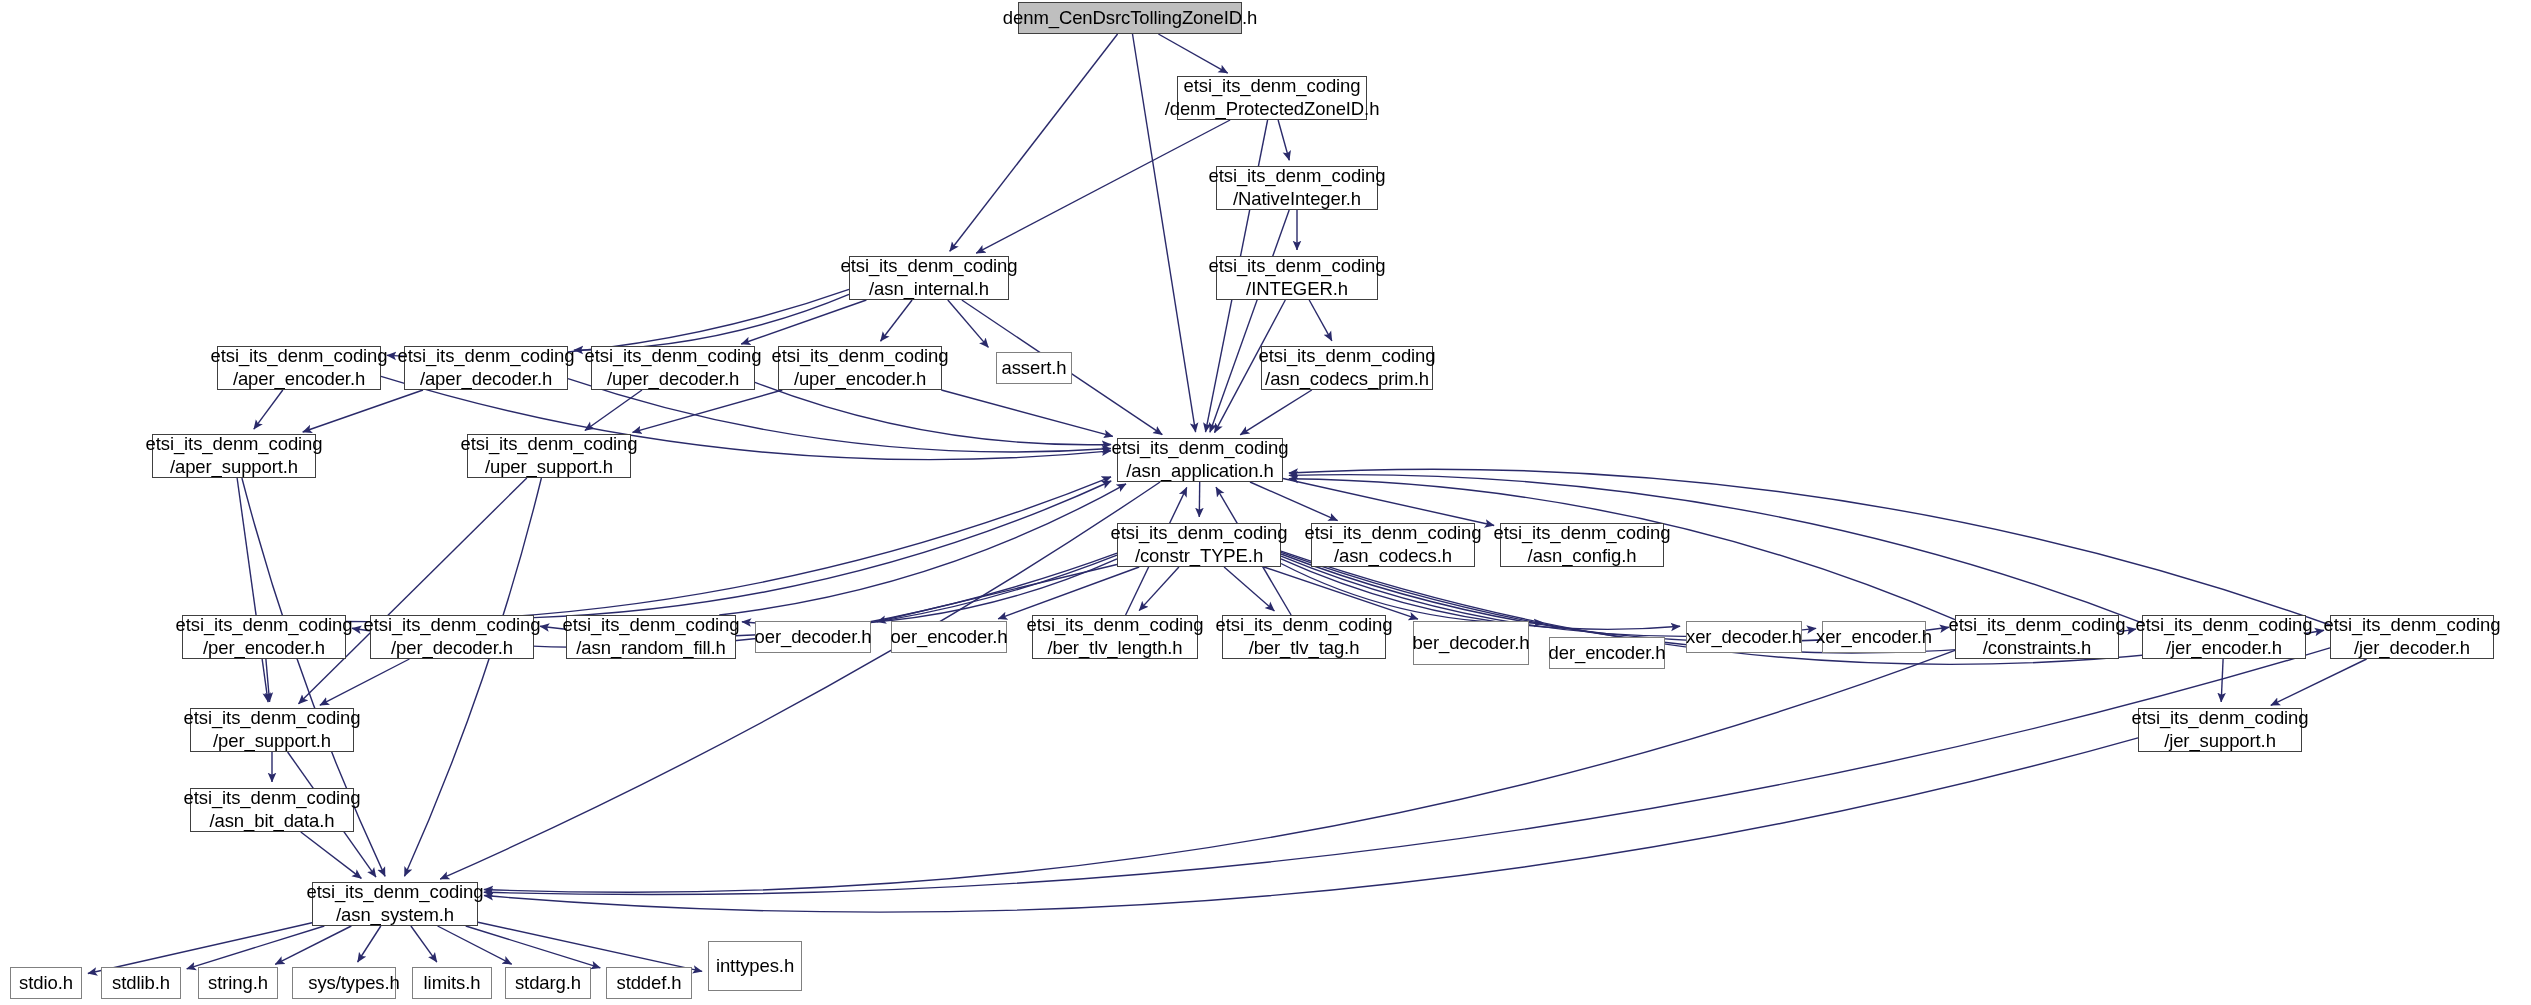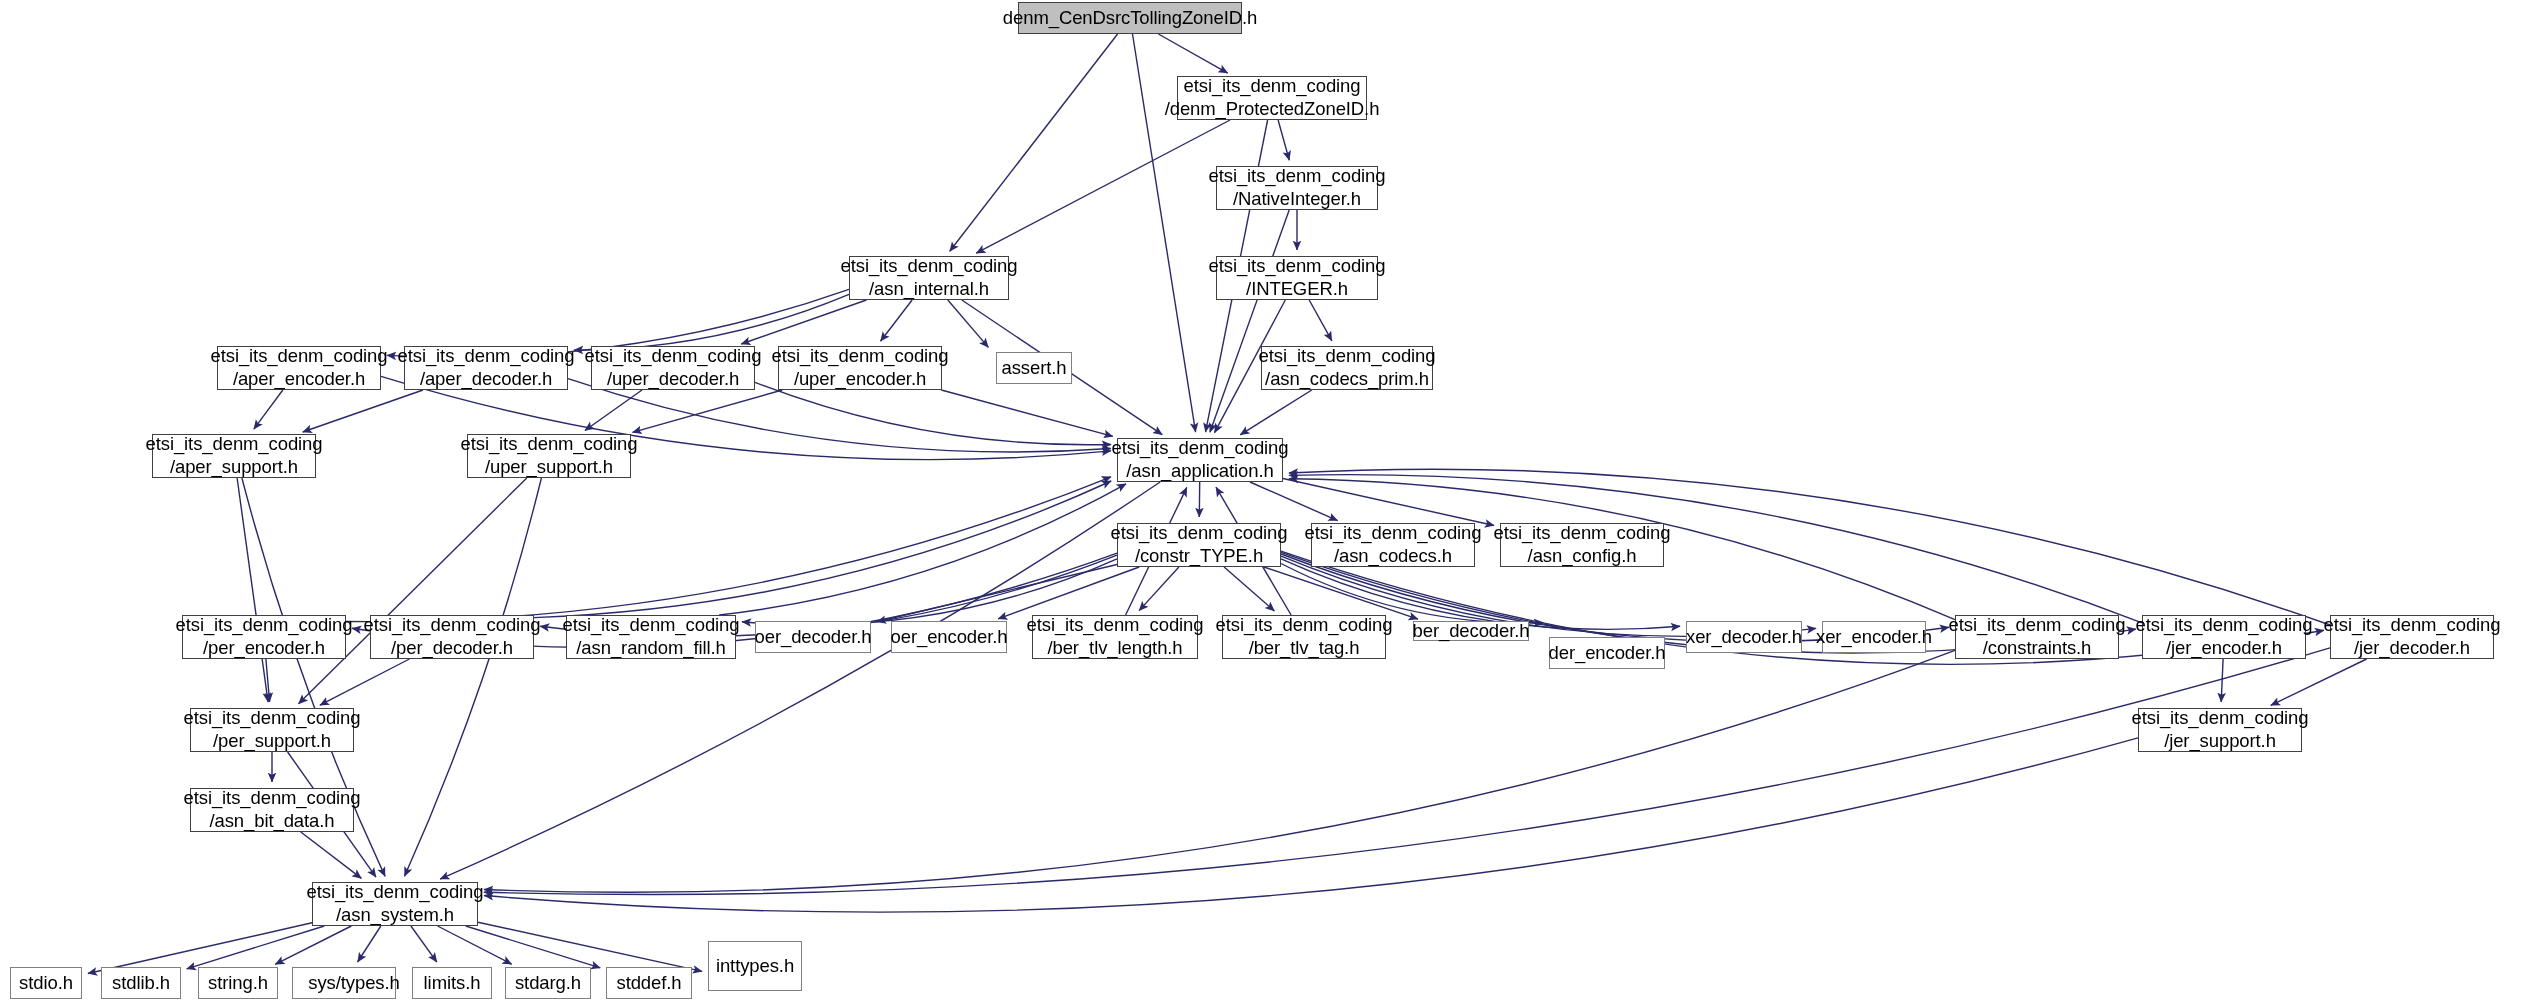--- a/index.html
+++ b/index.html
@@ -149,21 +149,21 @@
       <div class="node strong" style="left: 1117px; top: 523px; width: 164px; height: 44px;"><span class="ln">etsi_its_denm_coding</span><span class="ln">/constr_TYPE.h</span></div>
       <div class="node strong" style="left: 1311px; top: 523px; width: 164px; height: 44px;"><span class="ln">etsi_its_denm_coding</span><span class="ln">/asn_codecs.h</span></div>
       <div class="node strong" style="left: 1500px; top: 523px; width: 164px; height: 44px;"><span class="ln">etsi_its_denm_coding</span><span class="ln">/asn_config.h</span></div>
       <div class="node strong" style="left: 182px; top: 615px; width: 164px; height: 44px;"><span class="ln">etsi_its_denm_coding</span><span class="ln">/per_encoder.h</span></div>
       <div class="node strong" style="left: 370px; top: 615px; width: 164px; height: 44px;"><span class="ln">etsi_its_denm_coding</span><span class="ln">/per_decoder.h</span></div>
       <div class="node strong" style="left: 566px; top: 615px; width: 170px; height: 44px;"><span class="ln">etsi_its_denm_coding</span><span class="ln">/asn_random_fill.h</span></div>
       <div class="node weak" style="left: 755px; top: 621px; width: 116px; height: 32px;"><span class="ln">oer_decoder.h</span></div>
       <div class="node weak" style="left: 891px; top: 621px; width: 116px; height: 32px;"><span class="ln">oer_encoder.h</span></div>
       <div class="node strong" style="left: 1032px; top: 615px; width: 166px; height: 44px;"><span class="ln">etsi_its_denm_coding</span><span class="ln">/ber_tlv_length.h</span></div>
       <div class="node strong" style="left: 1222px; top: 615px; width: 164px; height: 44px;"><span class="ln">etsi_its_denm_coding</span><span class="ln">/ber_tlv_tag.h</span></div>
-      <div class="node weak" style="left: 1413px; top: 621px; width: 116px; height: 20px;"><span class="ln">ber_decoder.h</span></div>
+      <div class="node weak" style="left: 1413px; top: 621px; width: 116px; height: 44px;"><span class="ln">ber_decoder.h</span></div>
       <div class="node weak" style="left: 1549px; top: 621px; width: 116px; height: 32px; margin-top: 16px;"><span class="ln">der_encoder.h</span></div>
       <div class="node weak" style="left: 1686px; top: 621px; width: 116px; height: 32px;"><span class="ln">xer_decoder.h</span></div>
       <div class="node weak" style="left: 1822px; top: 621px; width: 104px; height: 32px;"><span class="ln">xer_encoder.h</span></div>
       <div class="node strong" style="left: 1955px; top: 615px; width: 164px; height: 44px;"><span class="ln">etsi_its_denm_coding</span><span class="ln">/constraints.h</span></div>
       <div class="node strong" style="left: 2142px; top: 615px; width: 164px; height: 44px;"><span class="ln">etsi_its_denm_coding</span><span class="ln">/jer_encoder.h</span></div>
       <div class="node strong" style="left: 2330px; top: 615px; width: 164px; height: 44px;"><span class="ln">etsi_its_denm_coding</span><span class="ln">/jer_decoder.h</span></div>
       <div class="node strong" style="left: 190px; top: 708px; width: 164px; height: 44px;"><span class="ln">etsi_its_denm_coding</span><span class="ln">/per_support.h</span></div>
       <div class="node strong" style="left: 2138px; top: 708px; width: 164px; height: 44px;"><span class="ln">etsi_its_denm_coding</span><span class="ln">/jer_support.h</span></div>
       <div class="node strong" style="left: 190px; top: 788px; width: 164px; height: 44px;"><span class="ln">etsi_its_denm_coding</span><span class="ln">/asn_bit_data.h</span></div>
       <div class="node strong" style="left: 312px; top: 882px; width: 166px; height: 44px;"><span class="ln">etsi_its_denm_coding</span><span class="ln">/asn_system.h</span></div>

